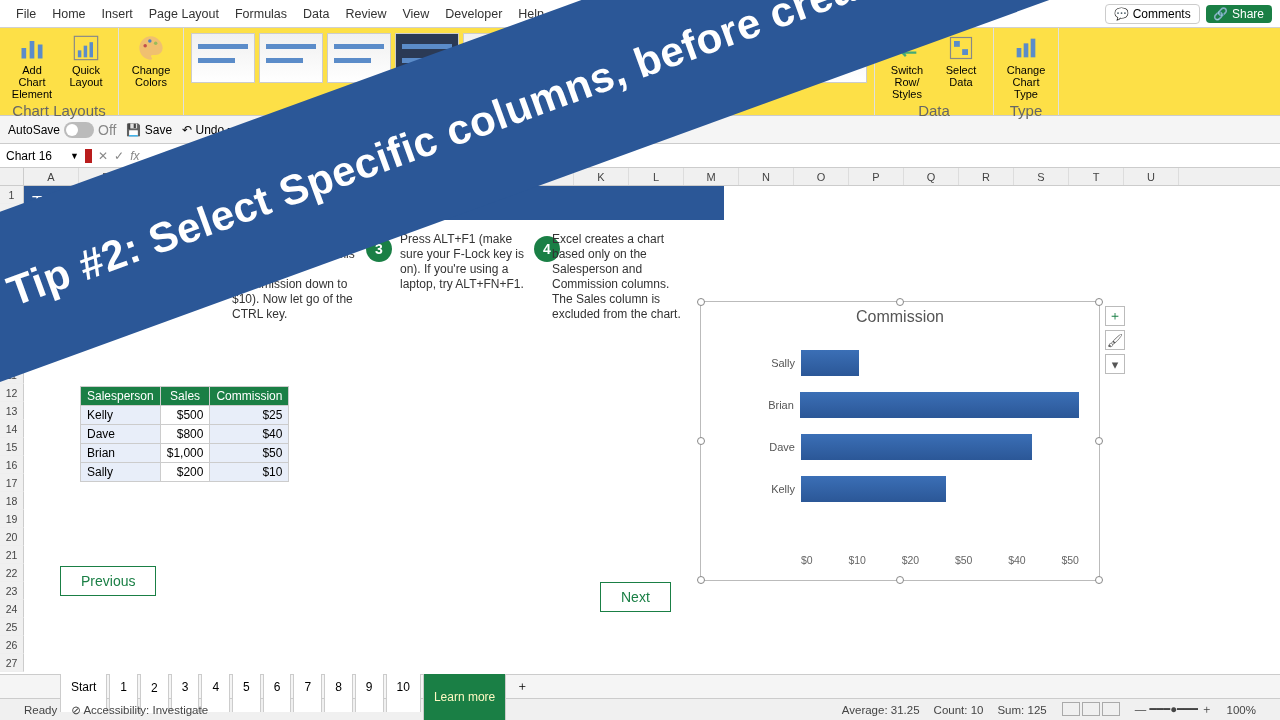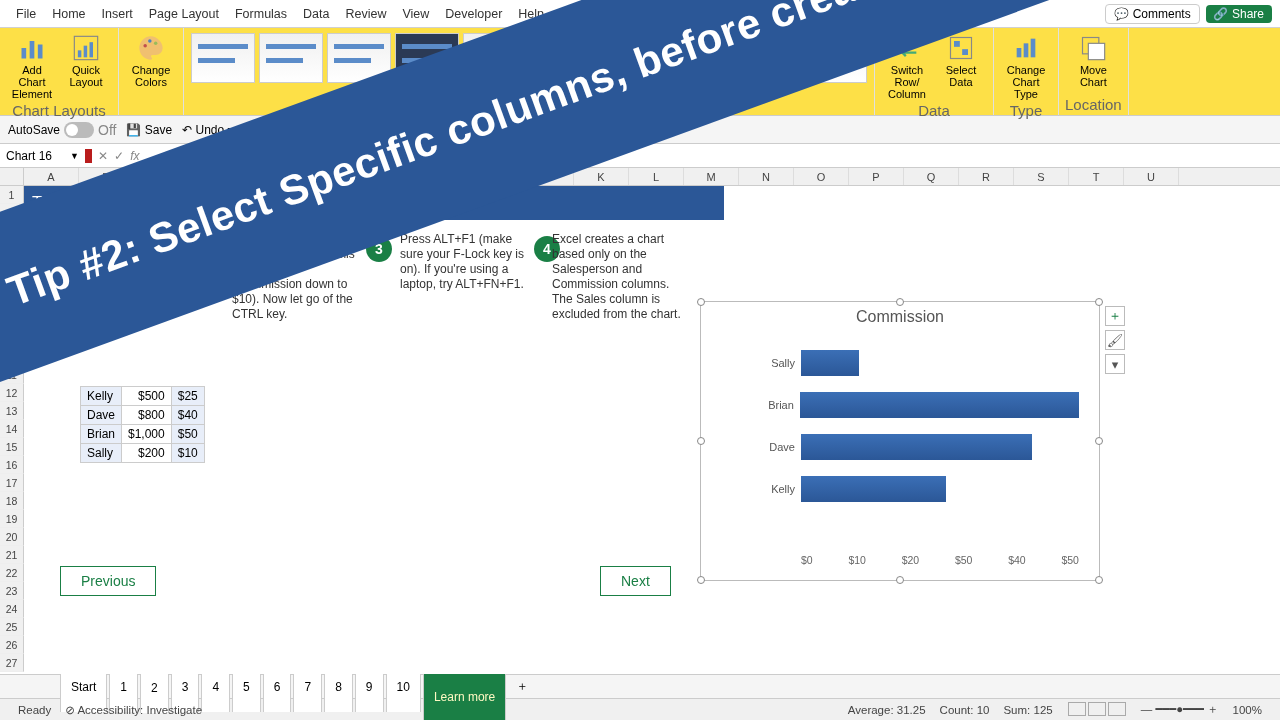--- a/index.html
+++ b/index.html
@@ -55,42 +55,42 @@
 
 .dtable { position:absolute; left:80px; top:200px; border-collapse:collapse; font-size:12px; }
 .dtable th { background:#1a7f45; color:#fff; font-weight:400; padding:2px 6px; border:1px solid #ccc; }
 .dtable td { padding:2px 6px; border:1px solid #ccc; text-align:right; }
 .dtable td:first-child { text-align:left; }
 .sel-col { background:#e8eef9; }
 
 
 .navbtn { position:absolute; border:1.5px solid #1a7f45; background:#fff; color:#1a7f45; font-size:14px; padding:6px 20px; cursor:pointer; }
 .navbtn.prev { left:60px; top:380px; }
-.navbtn.next { left:600px; top:380px; }
+.navbtn.next { left:600px; top:396px; }
 
 
 .chartbox { position:absolute; left:700px; top:115px; width:400px; height:280px; border:1px solid #bbb; background:#fff; }
 .chartbox .ht{position:absolute;width:8px;height:8px;border:1px solid #888;background:#fff;border-radius:50%;}
 .ctitle { text-align:center; font-size:16px; color:#555; margin-top:6px; }
 .bars { position:absolute; left:60px; top:40px; right:20px; bottom:35px; }
 .bar-row { display:flex; align-items:center; height:42px; }
 .bar-label { width:40px; font-size:11px; color:#555; text-align:right; padding-right:6px; }
 .bar { height:26px; background:linear-gradient(#3b6fb6,#2b5797); }
 .xaxis { position:absolute; left:100px; right:20px; bottom:14px; display:flex; justify-content:space-between; font-size:10.5px; color:#666; }
 .side-tools { position:absolute; right:-26px; top:4px; display:flex; flex-direction:column; gap:4px; }
 .side-tools div { width:20px;height:20px;border:1px solid #bbb;background:#fff;display:flex;align-items:center;justify-content:center;font-size:13px;color:#555;cursor:pointer; }
 
 
 .sheettabs { display:flex; align-items:center; height:24px; background:#f5f5f5; border-top:1px solid #ccc; font-size:12px; padding-left:60px; gap:2px; }
 .stab { padding:18px 10px; border:1px solid #ccc; border-bottom:none; background:#fff; cursor:pointer; }
 .stab.active { background:#fff; border-top:2px solid #1a7f45; }
 .stab.learn { background:#1a7f45; color:#fef9c3;margin-top:20px; }
 
 
-.status { display:flex; align-items:center; height:22px; background:#f0f0f0; border-top:1px solid #ccc; font-size:11.5px; color:#444; padding:0 18px; gap:14px; }
+.status { display:flex; align-items:center; height:22px; background:#f0f0f0; border-top:1px solid #ccc; font-size:11.5px; color:#444; padding:0 24px; gap:14px; }
 .status .spacer{flex:1;}
 .viewbtns span{display:inline-block;width:18px;height:14px;border:1px solid #aaa;margin:0 1px;}
 
 
 .overlay { position:absolute; left:-160px; top:275px; width:1700px; height:160px; background:#2b5797; color:#fff; font-size:42px; font-weight:600; display:flex; align-items:center; padding-left:180px; transform:rotate(-20deg); transform-origin:left center; pointer-events:none; letter-spacing:.5px; }
 
 svg { display:block; }
 </style>
 </head>
 <body>
@@ -169,21 +169,21 @@
     </div>
     <div class="glabel">Chart Styles</div>
   </div>
   <div class="rgroup">
     <div class="items">
       <div class="rbtn">
         <svg class="ico" viewBox="0 0 24 24">
             <path d="M4 8h12l-3-3m3 3l-3 3M20 16H8l3 3m-3-3l3-3" stroke="#4a7" stroke-width="2" fill="none"></path>
           </svg>
         <span style="white-space:pre-line">Switch Row/
-Column</span>
+Styles</span>
       </div>
       <div class="rbtn">
         <svg class="ico" viewBox="0 0 24 24">
             <rect x="3" y="3" width="18" height="18" fill="none" stroke="#888"></rect>
             <rect x="6" y="6" width="5" height="5" fill="#5b8cc9"></rect>
             <rect x="13" y="13" width="5" height="5" fill="#5b8cc9"></rect>
           </svg>
         <span style="white-space:pre-line">Select
 Data</span>
       </div>
@@ -196,33 +196,20 @@
         <svg class="ico" viewBox="0 0 24 24">
             <rect x="4" y="12" width="4" height="8" fill="#5b8cc9"></rect>
             <rect x="10" y="8" width="4" height="12" fill="#5b8cc9"></rect>
             <rect x="16" y="4" width="4" height="16" fill="#5b8cc9"></rect>
           </svg>
         <span style="white-space:pre-line">Change
 Chart Type</span>
       </div>
     </div>
     <div class="glabel">Type</div>
-  </div>
-  <div class="rgroup">
-    <div class="items">
-      <div class="rbtn">
-        <svg class="ico" viewBox="0 0 24 24">
-            <rect x="3" y="3" width="14" height="14" fill="none" stroke="#888"></rect>
-            <rect x="8" y="8" width="14" height="14" fill="#fff" stroke="#888"></rect>
-          </svg>
-        <span style="white-space:pre-line">Move
-Chart</span>
-      </div>
-    </div>
-    <div class="glabel">Location</div>
   </div>
 </div>
 
 <div class="qat">
   <div class="autosave">
     <span>AutoSave</span>
     <div class="toggle"></div>
     <span style="font-size:14px;color:#888">Off</span>
   </div>
   <span style="cursor:pointer">💾 <span>Save</span></span>
@@ -309,20 +296,25 @@
       <div class="step-text" style="left: 232px; top: 46px;">Press and hold CTRL, and drag to select cells D12 to D16 (Commission down to $10). Now let go of the CTRL key.</div>
       <div class="step-circle" style="left: 366px; top: 50px;">3</div>
       <div class="step-text" style="left: 400px; top: 46px;">Press ALT+F1 (make sure your F-Lock key is on).  If you're using a laptop, try ALT+FN+F1.</div>
       <div class="step-circle" style="left: 534px; top: 50px;">4</div>
       <div class="step-text" style="left: 552px; top: 46px;">Excel creates a chart based only on the Salesperson and Commission columns. The Sales column is excluded from the chart.</div>
     </div>
 
   <table class="dtable" id="dtable">
       <tbody>
         <tr>
+          <th>Salesperson</th>
+          <th>Sales</th>
+          <th class="selcom">Commission</th>
+        </tr>
+        <tr>
           <td class="sel-col">Kelly</td>
           <td>$500</td>
           <td class="sel-col selcom">$25</td>
         </tr>
         <tr>
           <td class="sel-col">Dave</td>
           <td>$800</td>
           <td class="sel-col selcom">$40</td>
         </tr>
         <tr>

